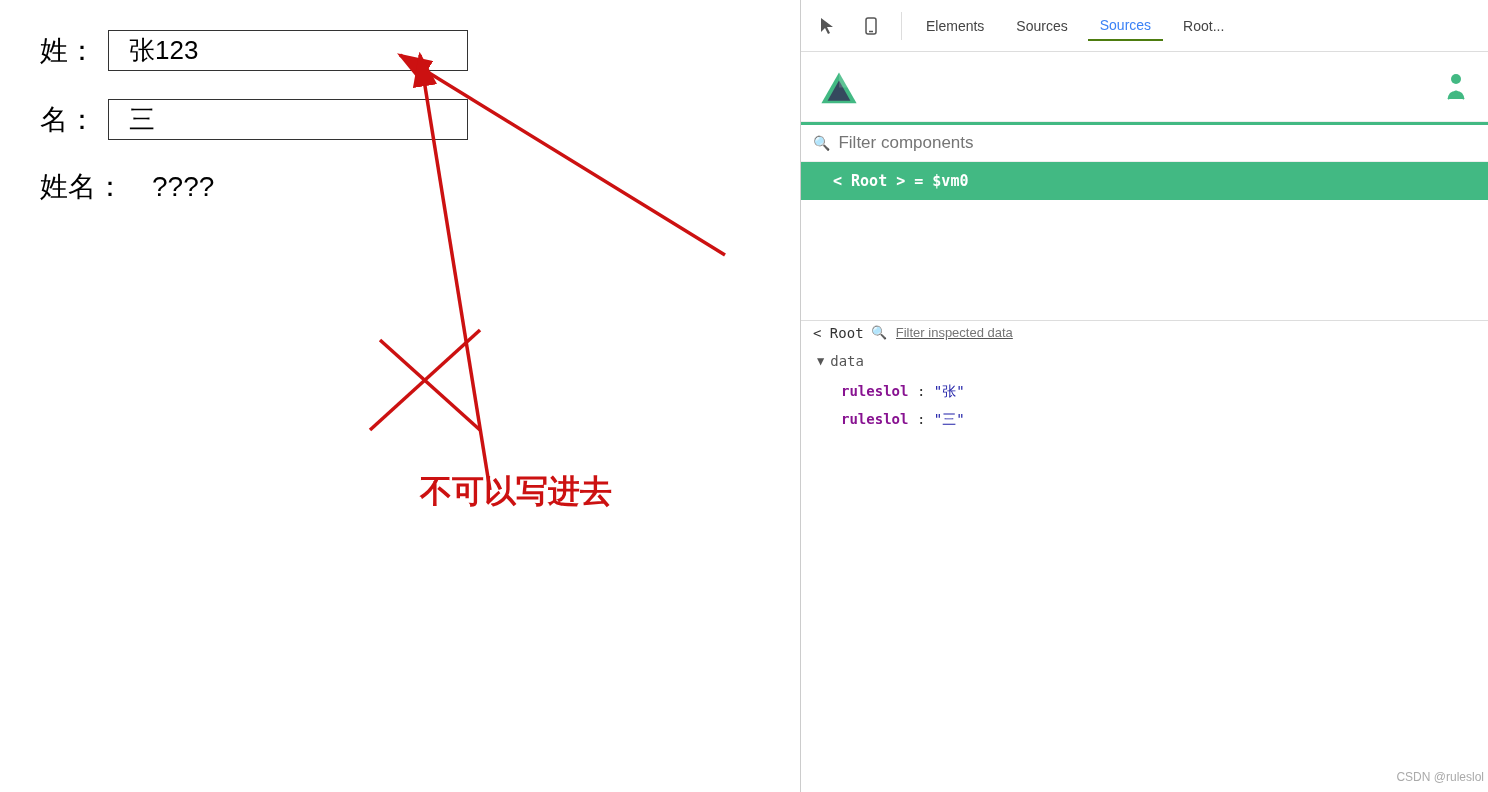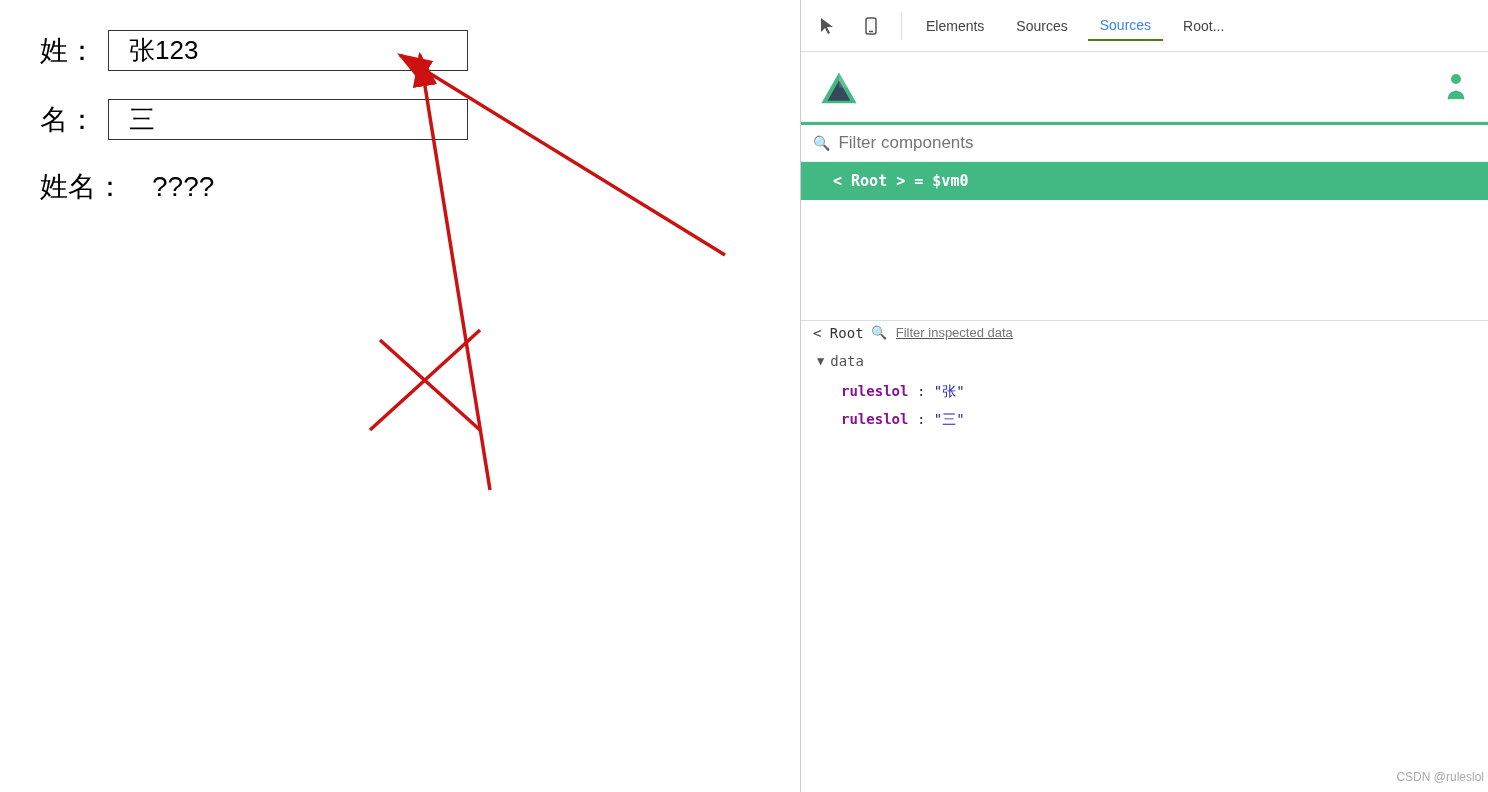--- a/index.html
+++ b/index.html
@@ -299,20 +299,21 @@
   <div class="form-row">
     <span class="form-label">名：</span>
     <input class="form-input" value="三" style="">
   </div>
   <div class="form-row fullname-row">
     <span class="fullname-label">姓名：</span>
     <span class="fullname-label" style="margin-left:8px;">????</span>
   </div>
 
 
+  <div class="annotation-bu-ke-yi">不可以写进去</div>
 
   <svg class="arrows-svg" viewBox="0 0 760 792">
 
     <defs>
       <marker id="arrowhead1" markerWidth="10" markerHeight="7" refX="9" refY="3.5" orient="auto">
         <polygon points="0 0, 10 3.5, 0 7" fill="#cc1111"></polygon>
       </marker>
       <marker id="arrowhead2" markerWidth="10" markerHeight="7" refX="9" refY="3.5" orient="auto">
         <polygon points="0 0, 10 3.5, 0 7" fill="#cc1111"></polygon>
       </marker>

